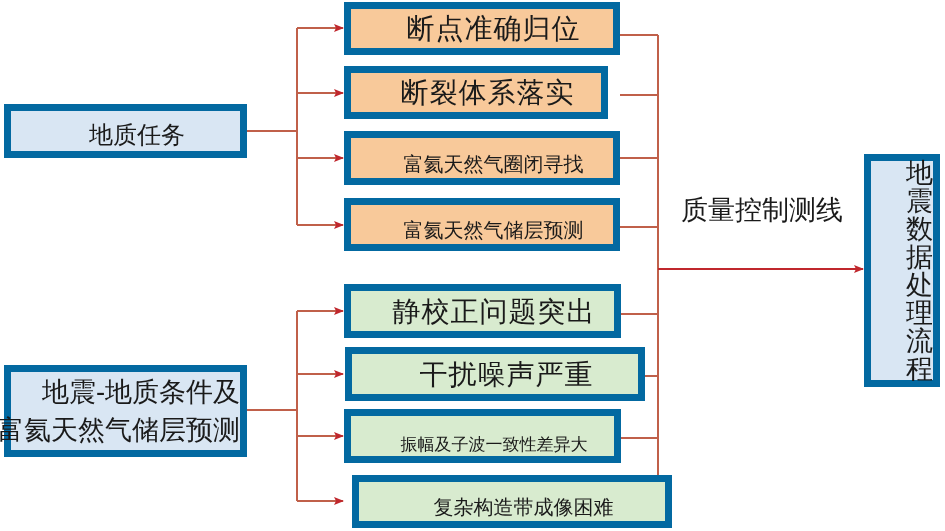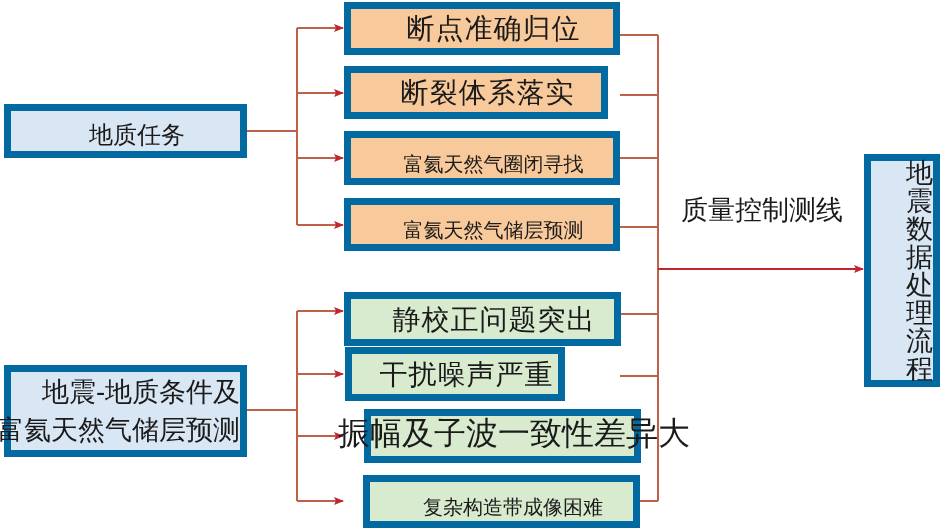--- a/index.html
+++ b/index.html
@@ -6,21 +6,21 @@
   body { width:945px; height:531px; position:relative; overflow:hidden;
          font-family:"DejaVu Serif","Liberation Serif",serif; color:#1a1a1a; }
   .box { position:absolute; box-sizing:border-box; border:7px solid #0369a1;
          display:flex; align-items:flex-end; justify-content:center; text-align:center;
          white-space:nowrap;padding-left:23px; }
   .blue { background:#d9e6f3; }
   .orange { background:#f8c99a; }
   .green { background:#d8ebcf; }
   .mid { font-size:28px; letter-spacing:1px; }
   .mid.tight { font-size:20px; letter-spacing:0; }
-  .mid.tighter { font-size:32px; letter-spacing:0;margin-left:20px; }
+  .mid.tighter { font-size:17px; letter-spacing:0; }
   .left1 { left:4px; top:104px; width:243px; height:54px; font-size:24px; }
   .left2 { left:4px; top:365px; width:243px; height:92px; font-size:27px; line-height:38px; flex-direction:column; }
   .right { left:864px; top:154px; width:76px; height:233px; font-size:27px; line-height:28px;
            flex-direction:column; }
   .right span { display:block; }
   svg.lines { position:absolute; left:0; top:0; }
   .label { position:absolute; left:664px; top:192px; width:196px; text-align:center;
            font-size:27px; line-height:36px; white-space:nowrap; }
 </style>
 </head>
@@ -74,30 +74,30 @@
 <div class="box orange mid" style="left:344px; top:66px; width:264px; height:53px;">
   <span>断裂体系落实</span>
 </div>
 <div class="box orange mid tight" style="left:344px; top:131px; width:276px; height:54px;">
   <span>富氦天然气圈闭寻找</span>
 </div>
 <div class="box orange mid tight" style="left:344px; top:198px; width:276px; height:53px;">
   <span>富氦天然气储层预测</span>
 </div>
 
-<div class="box green mid" style="left:344px; top:284px; width:277px; height:54px;margin-top:8px;">
+<div class="box green mid" style="left:344px; top:284px; width:277px; height:54px;">
   <span>静校正问题突出</span>
 </div>
-<div class="box green mid" style="left:345px; top:347px; width:220px; height:54px;">
+<div class="box green mid" style="left:345px; top:347px; width:300px; height:54px;">
   <span>干扰噪声严重</span>
 </div>
 <div class="box green mid tighter" style="left:344px; top:409px; width:277px; height:54px;">
   <span>振幅及子波一致性差异大</span>
 </div>
-<div class="box green mid tight" style="left:363px; top:475px; width:277px; height:53px;">
+<div class="box green mid tight" style="left:352px; top:475px; width:320px; height:53px;">
   <span>复杂构造带成像困难</span>
 </div>
 
 <div class="label">
   <div>质量控制测线</div>
 </div>
 
 <div class="box blue right">
   <span>地</span>
   <span>震</span>

